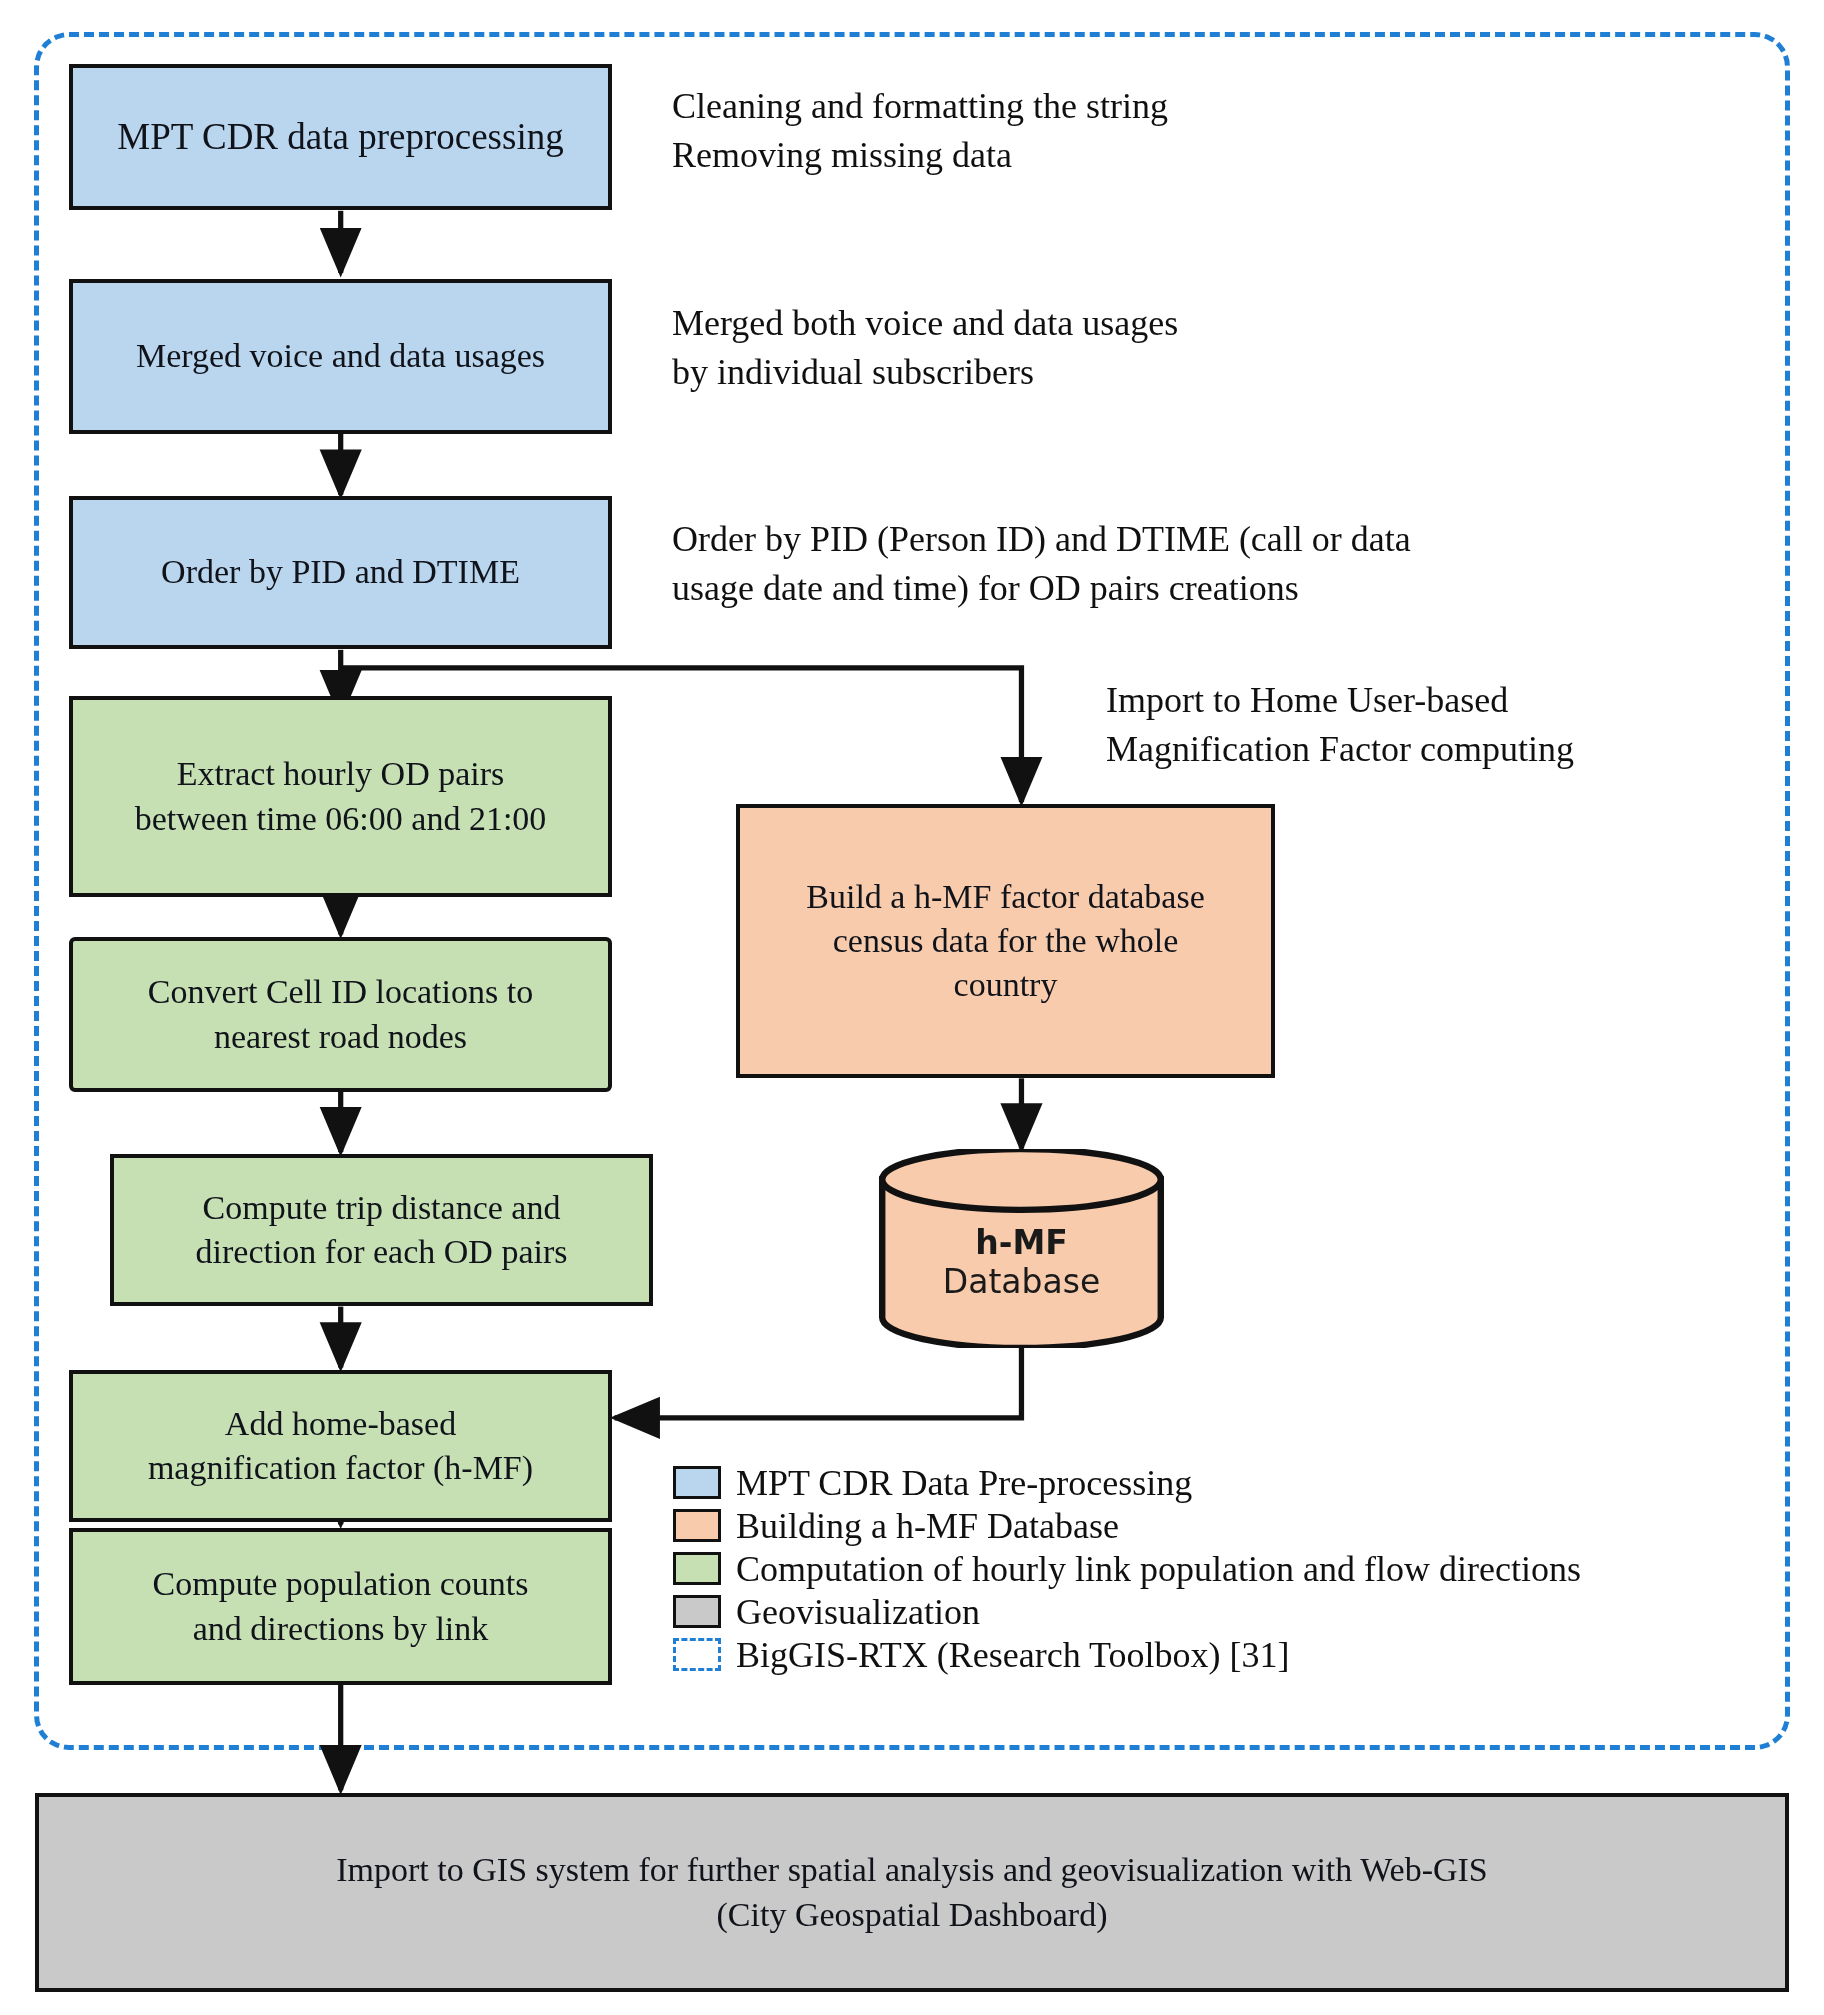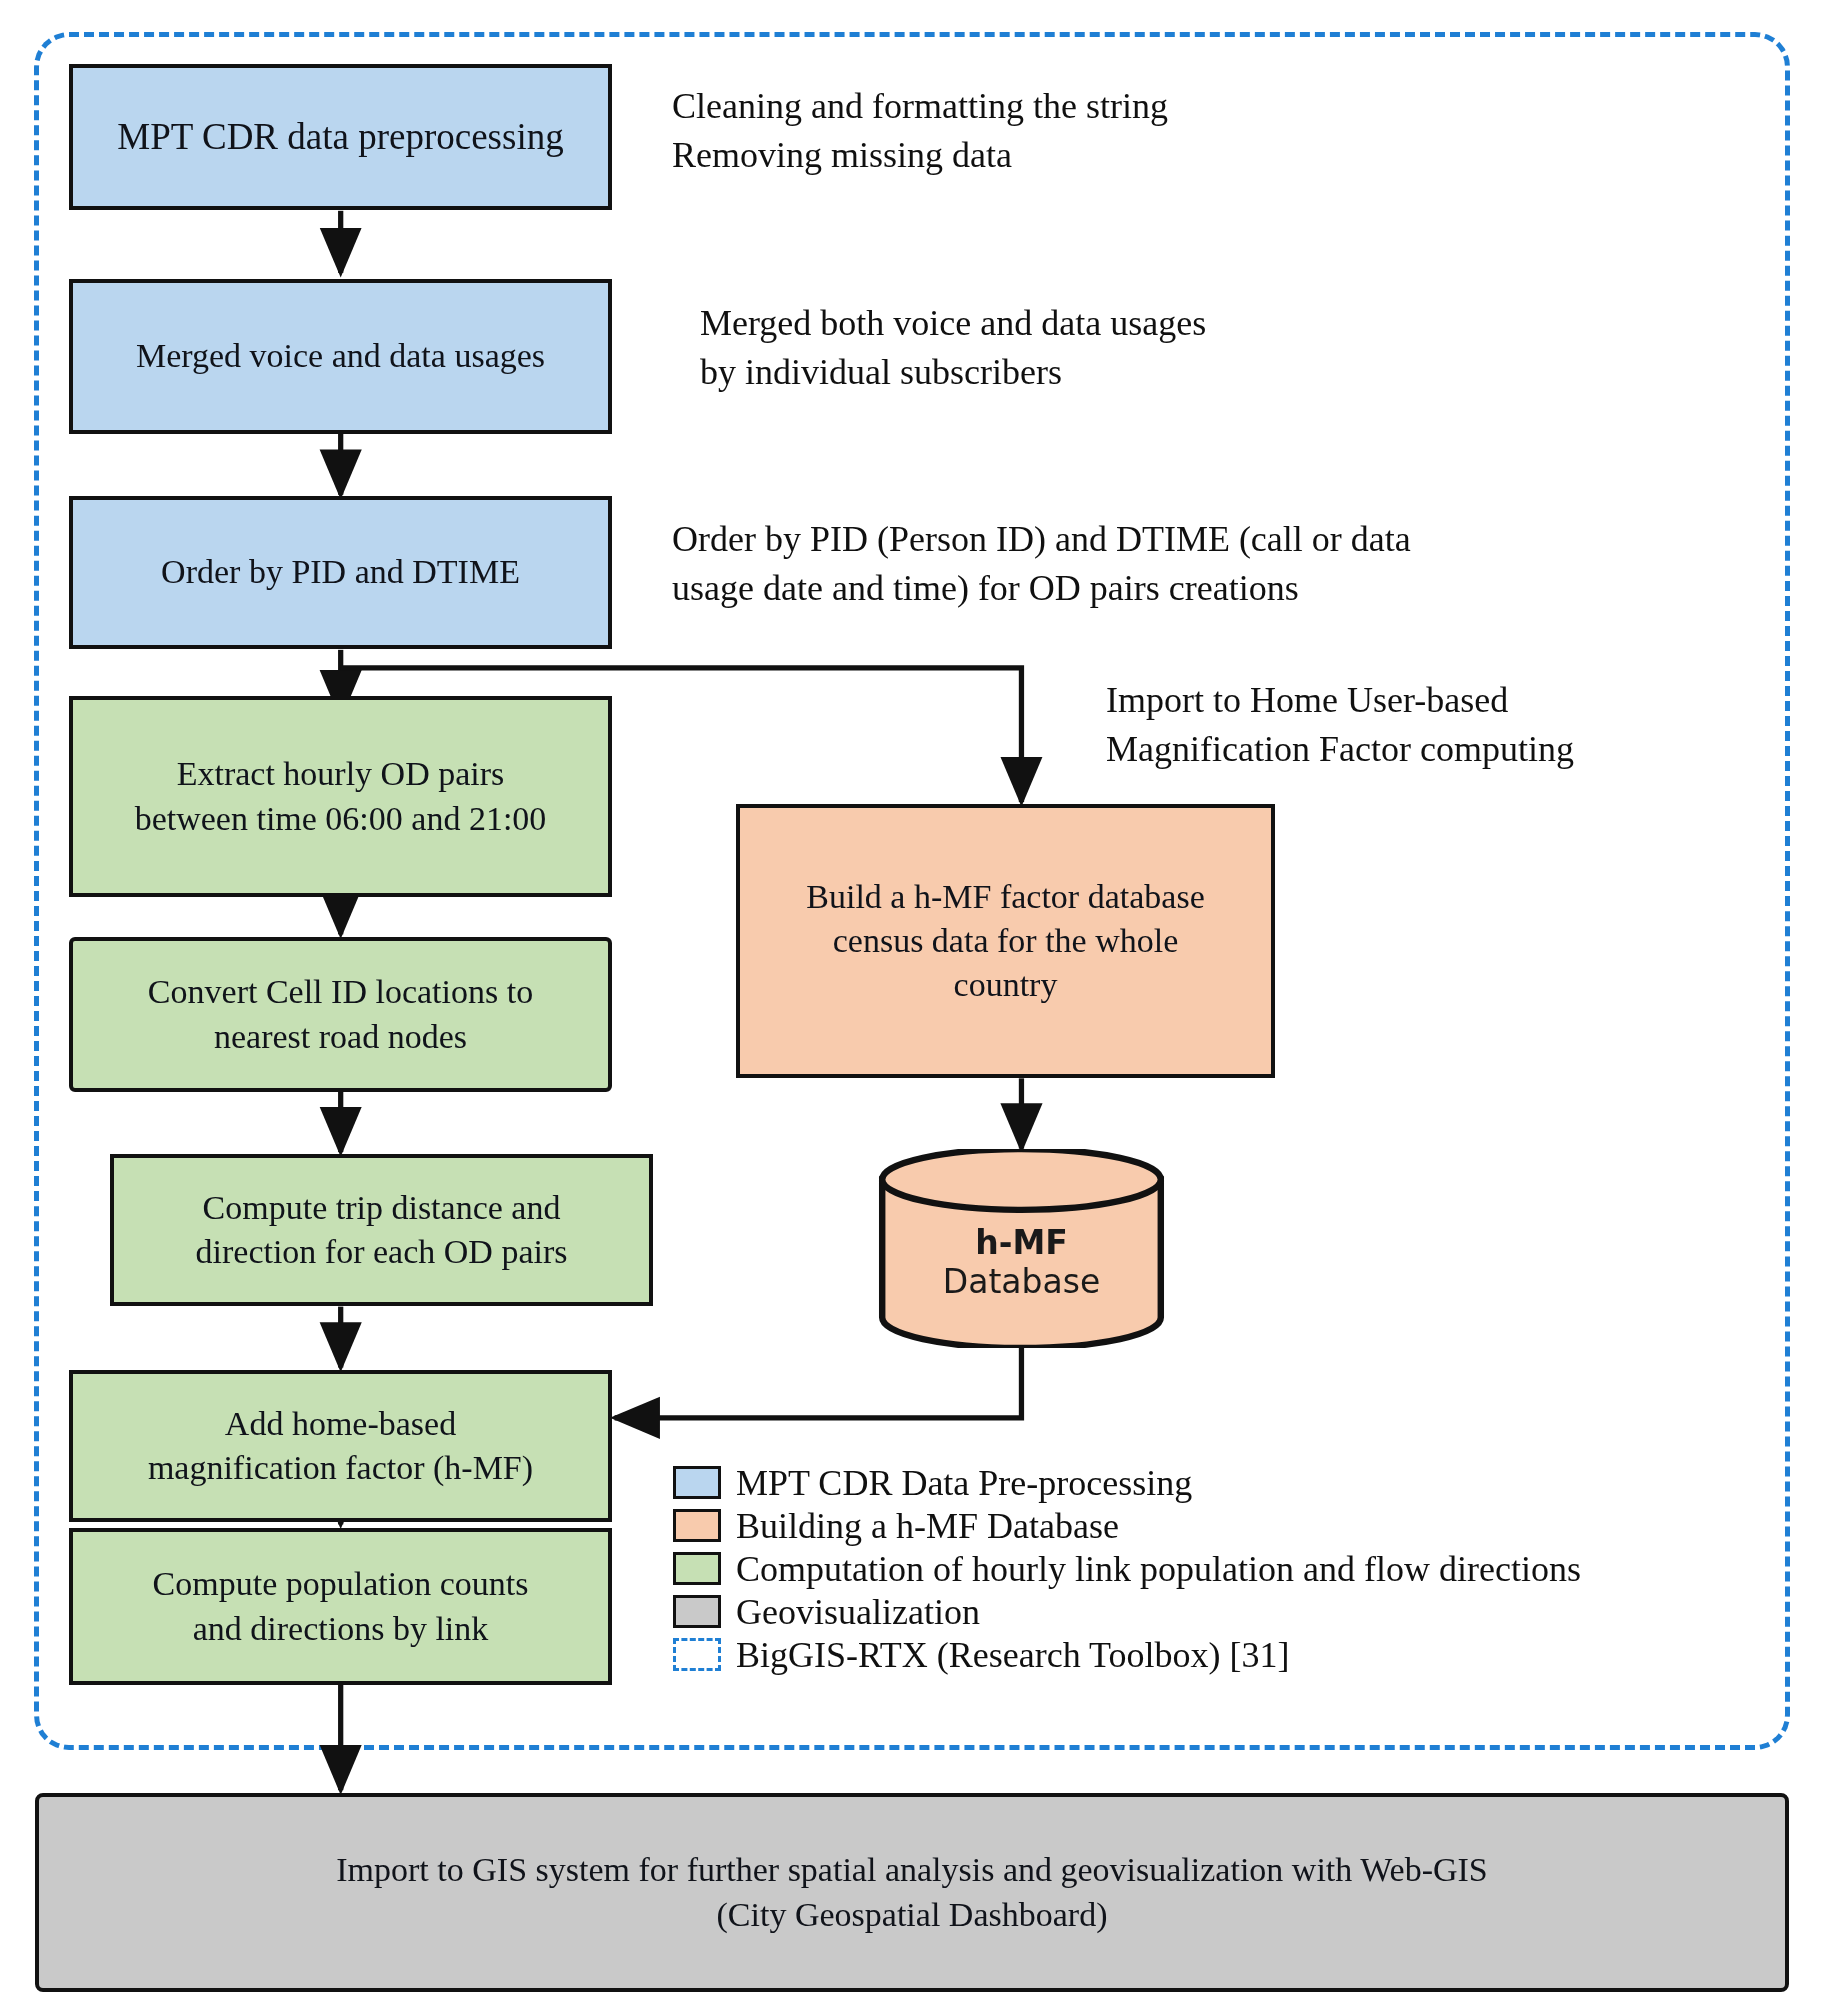--- a/index.html
+++ b/index.html
@@ -155,31 +155,31 @@
     <svg width="293" height="199" viewBox="0 0 500 340" xmlns="http://www.w3.org/2000/svg">
       <path d="M12,52 L12,288 A238,52 0 0 0 488,288 L488,52 Z" fill="#f8cbad" stroke="#111111" stroke-width="11"></path>
       <ellipse cx="250" cy="52" rx="238" ry="52" fill="#f8cbad" stroke="#111111" stroke-width="11"></ellipse>
     </svg>
     <div class="cyl-label" style="top:75px;font-size:33px;">
       <b>h-MF</b>
       <i>Database</i>
     </div>
   </div>
 
-  <div class="node gray" style="left:35px;top:1793px;width:1754px;height:199px;font-size:34px;border-radius:8px;">
+  <div class="node gray" style="left:35px;top:1793px;width:1754px;height:199px;font-size:34px;">
     <span>
       <span>Import to GIS system for further spatial analysis and geovisualization  with Web-GIS</span>
       <span>(City Geospatial Dashboard)</span>
     </span>
   </div>
 
   <div class="annot" style="left:672px;top:82px;font-size:36px;">Cleaning and formatting the string
 Removing missing data</div>
 
-  <div class="annot" style="left:672px;top:299px;font-size:36px;margin-left:28px;">Merged both voice and data usages
+  <div class="annot" style="left:672px;top:299px;font-size:36px;">Merged both voice and data usages
 by individual subscribers</div>
 
   <div class="annot" style="left:672px;top:515px;font-size:36px;">Order by PID (Person ID) and DTIME (call or data
 usage date and time) for OD pairs creations</div>
 
   <div class="annot" style="left:1106px;top:676px;font-size:36px;">Import to Home User-based
 Magnification Factor computing</div>
 
   <div class="legend">
     <div class="legend-row">

